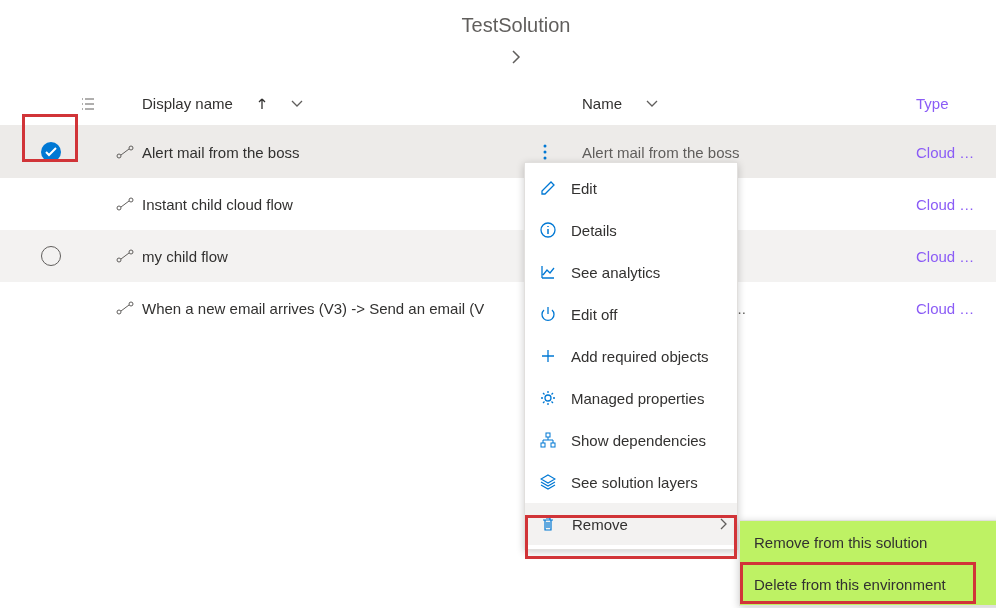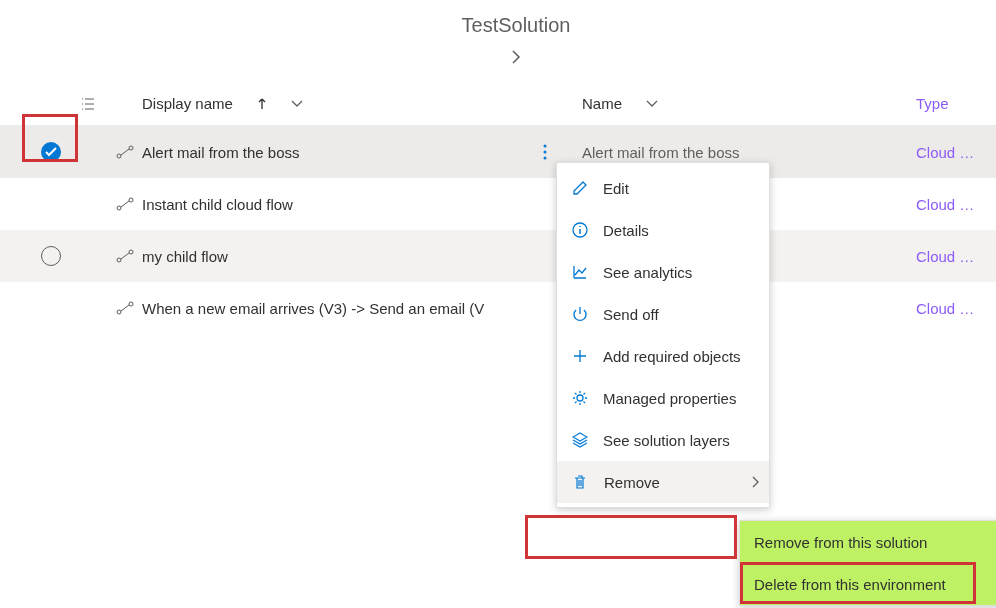--- a/index.html
+++ b/index.html
@@ -38,21 +38,21 @@
   .chk.checked { background:#0078d4; }
   .chk.unchecked { border:1px solid #605e5c; }
 
   
   .flow-icon { color:#605e5c; }
 
   
   .hl { position:absolute; border:3px solid #d13438; pointer-events:none; }
 
   
-  .menu { position:absolute; top:162px; left:524px; width:214px; background:#fff; box-shadow:0 2px 8px rgba(0,0,0,0.2); border:1px solid #e1dfdd; padding-top:4px; padding-bottom:4px;margin-left:32px; }
+  .menu { position:absolute; top:162px; left:524px; width:214px; background:#fff; box-shadow:0 2px 8px rgba(0,0,0,0.2); border:1px solid #e1dfdd; padding-top:4px; padding-bottom:4px; }
   .menu-item { display:flex; align-items:center; height:42px; padding:0 14px; gap:14px; font-size:15px; color:#323130; cursor:pointer; position:relative; }
   .menu-item.hovered { background:#f3f2f1;gap:15px; }
   .menu-item .mi-icon { width:18px; height:18px; color:#0078d4; display:flex; align-items:center; justify-content:center; flex-shrink:0; }
   .menu-item .mi-expand { position:absolute; right:10px; color:#605e5c; }
 
   
   .submenu { position:absolute; top:520px; left:739px; width:283px; background:#bef264; box-shadow:0 2px 8px rgba(0,0,0,0.2); border:1px solid #e1dfdd; }
   .submenu .menu-item { padding:0 14px; }
 
   svg { display:block; }
@@ -249,38 +249,49 @@
           </svg>
       </span>
       <span>See analytics</span>
     </div>
     <div class="menu-item">
       <span class="mi-icon">
         <svg width="16" height="16" viewBox="0 0 16 16">
             <path d="M8 1v7 M4 4a6 6 0 1 0 8 0" fill="none" stroke="#0078d4" stroke-width="1.3"></path>
           </svg>
       </span>
-      <span>Send off</span>
+      <span>Edit off</span>
     </div>
     <div class="menu-item">
       <span class="mi-icon">
         <svg width="16" height="16" viewBox="0 0 16 16">
             <path d="M8 2v12M2 8h12" stroke="#0078d4" stroke-width="1.3"></path>
           </svg>
       </span>
       <span>Add required objects</span>
     </div>
     <div class="menu-item">
       <span class="mi-icon">
         <svg width="16" height="16" viewBox="0 0 16 16">
             <circle cx="8" cy="8" r="3" fill="none" stroke="#0078d4" stroke-width="1.3"></circle>
             <path d="M8 1v2M8 13v2M1 8h2M13 8h2M3 3l1.5 1.5M11.5 11.5L13 13M3 13l1.5-1.5M11.5 4.5L13 3" stroke="#0078d4" stroke-width="1.3"></path>
           </svg>
       </span>
       <span>Managed properties</span>
+    </div>
+    <div class="menu-item">
+      <span class="mi-icon">
+        <svg width="16" height="16" viewBox="0 0 16 16">
+            <rect x="6" y="1" width="4" height="4" fill="none" stroke="#0078d4"></rect>
+            <rect x="1" y="11" width="4" height="4" fill="none" stroke="#0078d4"></rect>
+            <rect x="11" y="11" width="4" height="4" fill="none" stroke="#0078d4"></rect>
+            <path d="M8 5v3M8 8h-5v3M8 8h5v3" fill="none" stroke="#0078d4"></path>
+          </svg>
+      </span>
+      <span>Show dependencies</span>
     </div>
     <div class="menu-item">
       <span class="mi-icon">
         <svg width="16" height="16" viewBox="0 0 16 16">
             <path d="M8 1 L15 5 L8 9 L1 5 Z M1 8 L8 12 L15 8 M1 11 L8 15 L15 11" fill="none" stroke="#0078d4" stroke-width="1.2"></path>
           </svg>
       </span>
       <span>See solution layers</span>
     </div>
     <div class="menu-item hovered">

